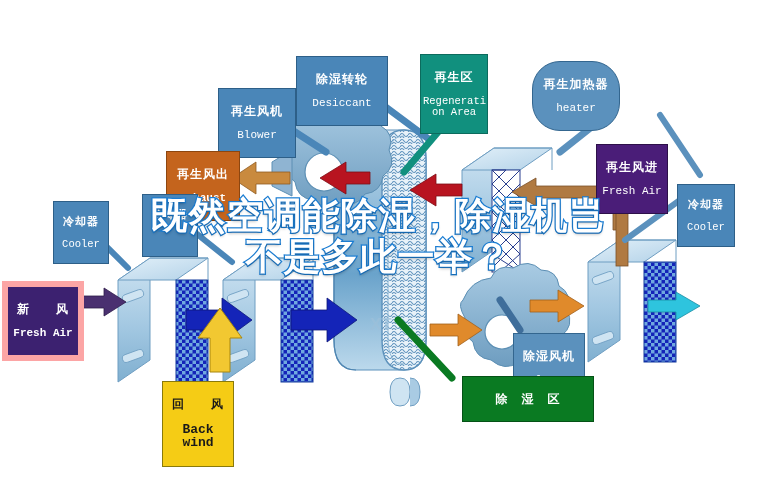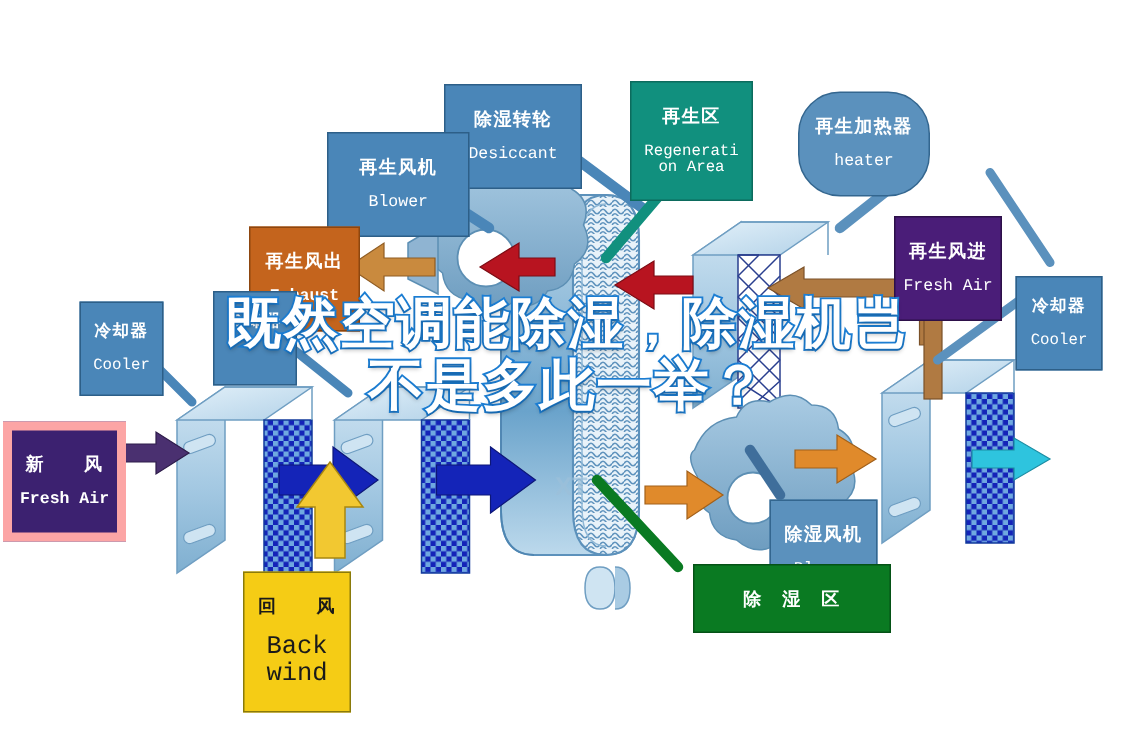--- a/index.html
+++ b/index.html
@@ -209,26 +209,26 @@
       <path d="M95 235 L128 268" fill="none" stroke="#4a86b8" stroke-width="6" stroke-linecap="round"></path>
       <path d="M182 222 L232 262" fill="none" stroke="#4a86b8" stroke-width="6" stroke-linecap="round"></path>
     </g>
   </svg>
 
   <div class="lbl lbl-blue" style="left:296px;top:56px;width:92px;padding:3px 13px;font-size:12px;">
     <span class="cn">除湿转轮</span>
     <span class="en" style="font-size:11px;">Desiccant</span>
   </div>
 
-  <div class="lbl lbl-blue" style="left:218px;top:88px;width:95px;padding:3px 2px;font-size:12px;">
+  <div class="lbl lbl-blue" style="left:218px;top:88px;width:78px;padding:3px 2px;font-size:12px;">
     <span class="cn">再生风机</span>
     <span class="en" style="font-size:11px;">Blower</span>
   </div>
 
-  <div class="lbl lbl-teal" style="left:420px;top:54px;width:82px;padding:3px 2px;font-size:12px;">
+  <div class="lbl lbl-teal" style="left:420px;top:54px;width:68px;padding:3px 2px;font-size:12px;">
     <span class="cn">再生区</span>
     <span class="en" style="font-size:10.5px;">Regenerati
 on Area</span>
   </div>
 
   <div class="lbl lbl-blue2" style="left:532px;top:61px;width:88px;padding:3px 2px;font-size:12px;border-radius:28px;">
     <span class="cn">再生加热器</span>
     <span class="en" style="font-size:11px;">heater</span>
   </div>
 
@@ -257,21 +257,21 @@
     <span class="en" style="font-size:10.5px;">Cooler</span>
   </div>
 
   <div class="lbl lbl-purple" style="left:2px;top:281px;width:82px;padding:3px 2px;font-size:12px;">
     <span class="cn">新　　风</span>
     <span class="en" style="font-size:11px;font-weight:bold;">Fresh Air</span>
   </div>
 
   <div class="lbl lbl-yellow" style="left:162px;top:381px;width:72px;padding:3px 2px;font-size:12px;">
     <span class="cn">回　　风</span>
-    <span class="en" style="font-size:17px;font-weight:normal;">Back wind</span>
+    <span class="en" style="font-size:13px;font-weight:bold;">Back wind</span>
   </div>
 
 
   <div class="lbl lbl-blue2" style="left:513px;top:333px;width:72px;padding:3px 2px;font-size:12px;">
     <span class="cn">除湿风机</span>
     <span class="en" style="font-size:11px;">Blower</span>
   </div>
 
   <div class="lbl lbl-green" style="left:440px;top:376px;width:132px;padding:3px 2px;font-size:12px;margin-left:22px;">
     <span class="cn">除　湿　区</span>

